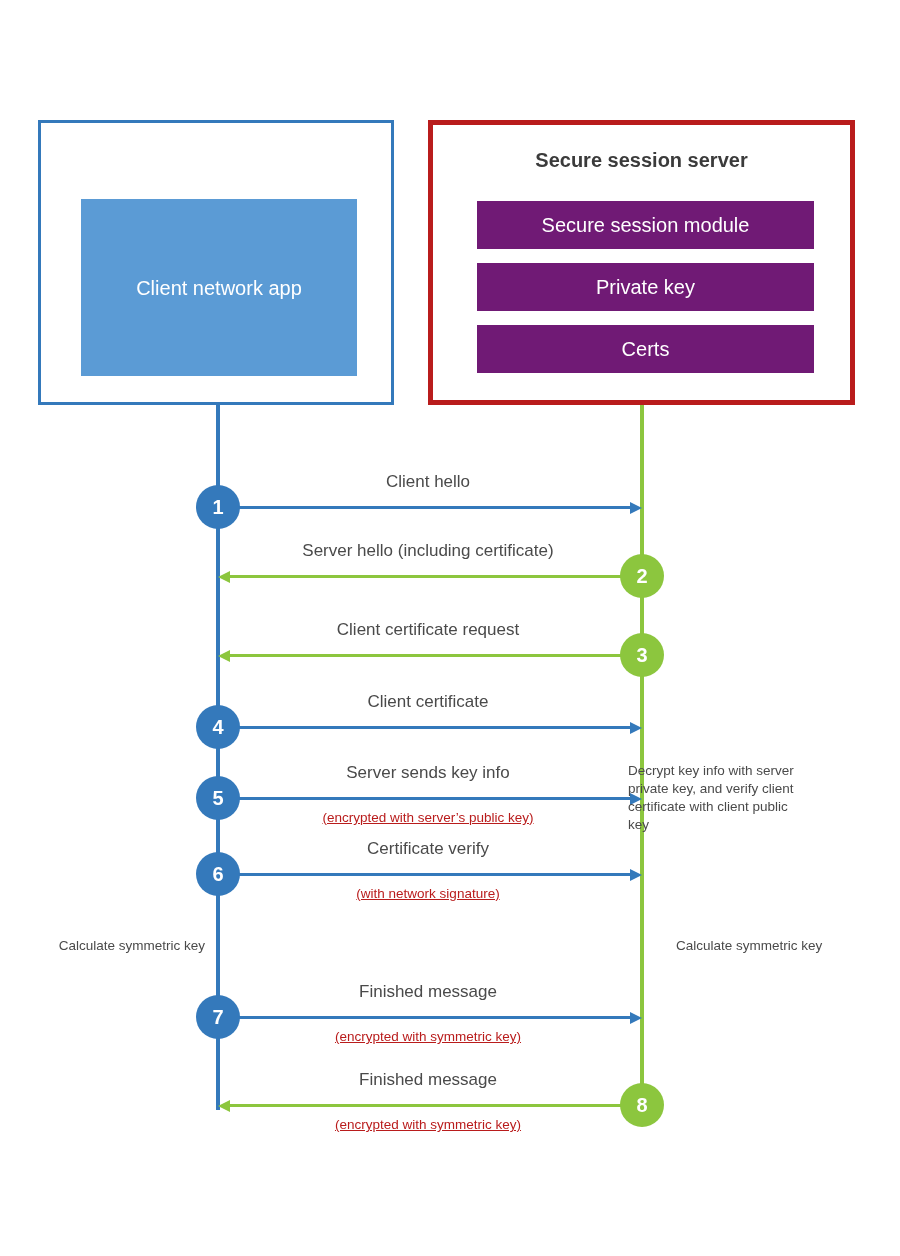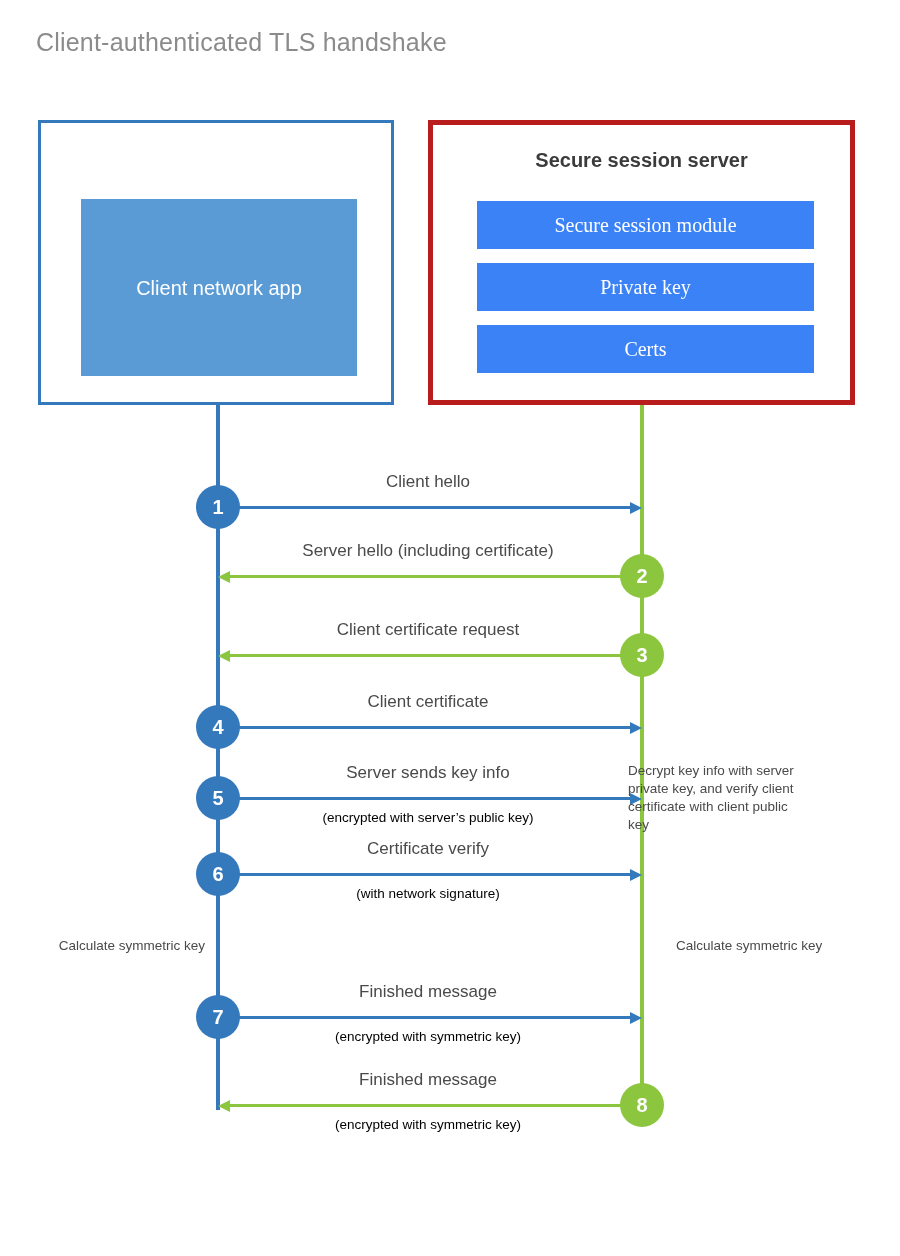--- a/index.html
+++ b/index.html
@@ -86,29 +86,28 @@
 
   
   .server-bars {
     position: absolute;
     left: 44px;
     top: 76px;
     width: 337px;
   }
   .server-bar {
     height: 48px;
-    background: #3b82f6;
+    background: #701a75;
     margin-bottom: 14px;
     display: flex;
     align-items: center;
     justify-content: center;
     color: #ffffff;
     font-size: 20px;
     font-weight: 400;
-    font-family: Liberation Serif, serif;
   }
   .server-bar:last-child { margin-bottom: 0; }
 
   
   .lifeline {
     position: absolute;
     width: 4px;
   }
   .lifeline.client-line {
     left: 216px;
@@ -159,23 +158,24 @@
     text-align: left;
     font-size: 17px;
     color: #4a4a4a;
     white-space: nowrap;
     transform: translateX(-50%);
   }
   .msg-sublabel {
     position: absolute;
     text-align: left;
     font-size: 13.5px;
-    color: #000000;
+    color: #b91c1c;
     white-space: nowrap;
     transform: translateX(-50%);
+    text-decoration: underline;
   }
 
   
   .step-circle {
     position: absolute;
     width: 44px;
     height: 44px;
     border-radius: 50%;
     display: flex;
     align-items: center;
@@ -196,21 +196,20 @@
     color: #4a4a4a;
   }
   .annotation.right-of-line { text-align: left; }
   .annotation.left-of-line  { text-align: right; }
 </style>
 </head>
 <body>
 
 <div id="canvas">
 
-  <div class="title">Client-authenticated TLS handshake</div>
 
   <div class="party-box client">
     <div class="client-app">
       <div class="client-app-label">Client network app</div>
     </div>
   </div>
 
   <div class="party-box server">
     <div class="party-title">Secure session server</div>
     <div class="server-bars">

